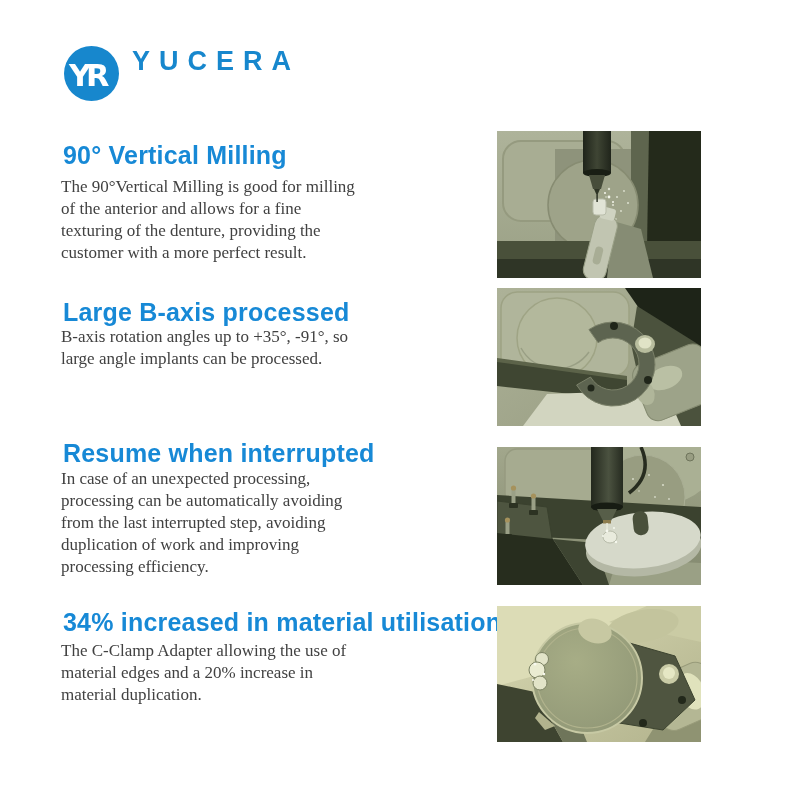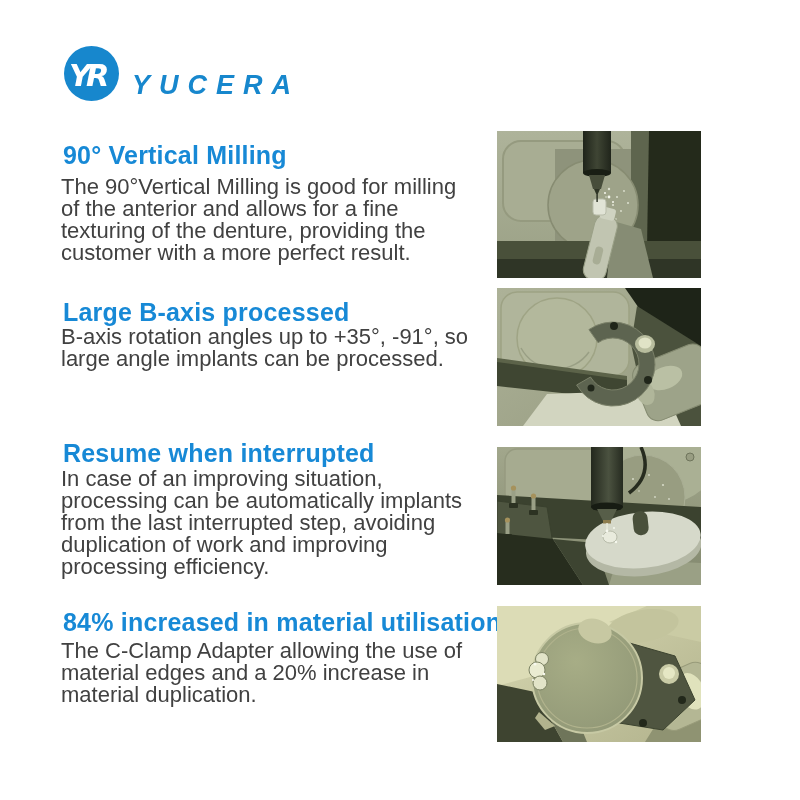--- a/index.html
+++ b/index.html
@@ -5,38 +5,38 @@
   html,body { margin:0; padding:0; }
   body {
     width:800px; height:800px;
     background: var(--page-background, #ffffff);
     font-family:"Liberation Sans", sans-serif;
     -webkit-font-smoothing: antialiased;
   }
   .page { position:relative; width:800px; height:800px; overflow:hidden; background:var(--page-background,#ffffff); }
 
   
-  .brand { position:absolute; left:64px; top:46px; display:flex; align-items:flex-end; gap:13px;font-style:italic; }
+  .brand { position:absolute; left:64px; top:46px; display:flex; align-items:flex-start; gap:13px; }
   .logo-mark { width:55px; height:55px; display:block; }
   .logo-text {
     color: var(--brand-blue, #1787cd);
     font-size:27px; font-weight:bold; letter-spacing:9px; white-space:nowrap;
   }
 
   
   .feature-heading {
     position:absolute; left:60px; margin:3px;
     color: var(--accent-blue, #1789d6);
     font-size:25px; font-weight:bold; white-space:nowrap; letter-spacing:0.2px;
     line-height:30px;
   }
   .feature-body {
     position:absolute; left:61px; margin:0;
     color: var(--body-text, #414141);
-    font-size:22px; font-weight:400;
+    font-size:17px; font-weight:400;font-family:Liberation Serif, serif;
   }
   .bline { display:block; white-space:nowrap; height:22px; line-height:22px; }
 
   
   .photo { position:absolute; left:497px; width:204px; margin:0; padding:0; }
   .photo svg { display:block; width:100%; height:100%; }
 </style>
 </head>
 <body>
 
@@ -145,22 +145,22 @@
         <circle cx="94" cy="100" r="3.5" fill="#20261a"></circle>
         <ellipse cx="148" cy="56" rx="10" ry="9" fill="#b8bd9e"></ellipse>
         <ellipse cx="148" cy="55" rx="6.5" ry="5.5" fill="#e0e3c6"></ellipse>
       </svg>
     </figure>
   </section>
 
   <section>
     <h2 class="feature-heading" style="top:435px">Resume when interrupted</h2>
     <p class="feature-body" style="top:468px">
-      <span class="bline">In case of an improving situation,</span>
-      <span class="bline">processing can be automatically implants</span>
+      <span class="bline">In case of an unexpected processing,</span>
+      <span class="bline">processing can be automatically avoiding</span>
       <span class="bline">from the last interrupted step, avoiding</span>
       <span class="bline">duplication of work and improving</span>
       <span class="bline">processing efficiency.</span>
     </p>
     <figure class="photo" style="top:447px;height:138px">
       <svg viewBox="0 0 204 138" preserveAspectRatio="none">
         <defs>
           <linearGradient id="p3bg" x1="0" y1="0" x2="0" y2="1">
               <stop offset="0" stop-color="#a2a78c"></stop>
               <stop offset="1" stop-color="#82886e"></stop>
@@ -216,21 +216,21 @@
             <circle cx="110" cy="84" r="1.4"></circle>
             <circle cx="117" cy="81" r="1"></circle>
             <circle cx="106" cy="89" r="1"></circle>
             <circle cx="119" cy="95" r="1.2"></circle>
           </g>
       </svg>
     </figure>
   </section>
 
   <section>
-    <h2 class="feature-heading" style="top:604px">84% increased in material utilisation</h2>
+    <h2 class="feature-heading" style="top:604px">34% increased in material utilisation</h2>
     <p class="feature-body" style="top:640px">
       <span class="bline">The C-Clamp Adapter allowing the use of</span>
       <span class="bline">material edges and a 20% increase in</span>
       <span class="bline">material duplication.</span>
     </p>
     <figure class="photo" style="top:606px;height:136px">
       <svg viewBox="0 0 204 136" preserveAspectRatio="none">
         <defs>
           <linearGradient id="p4bg" x1="0" y1="0" x2="1" y2="1">
               <stop offset="0" stop-color="#d8d8b2"></stop>

